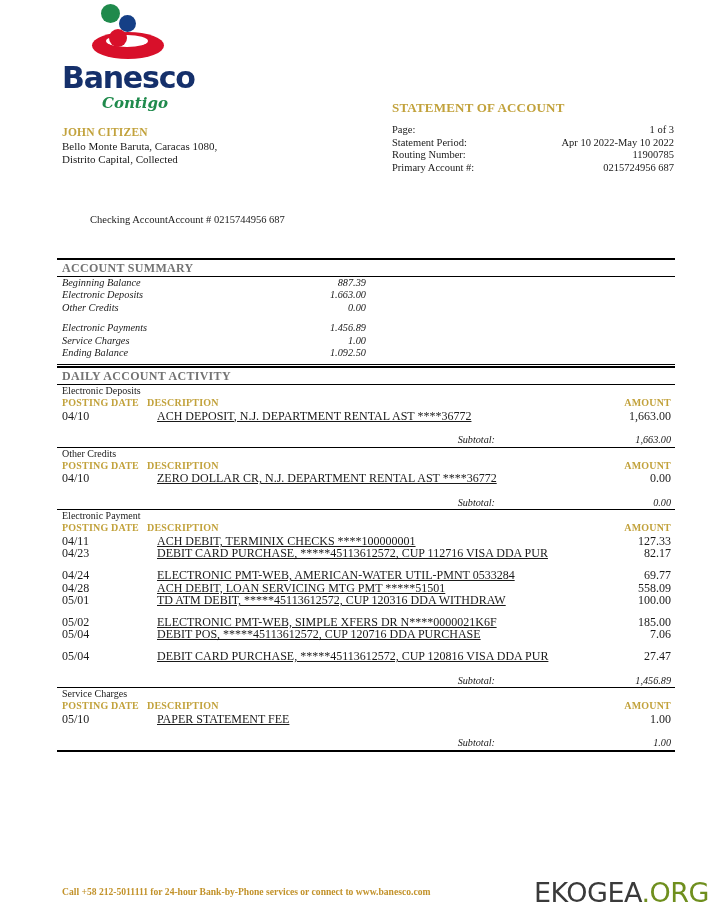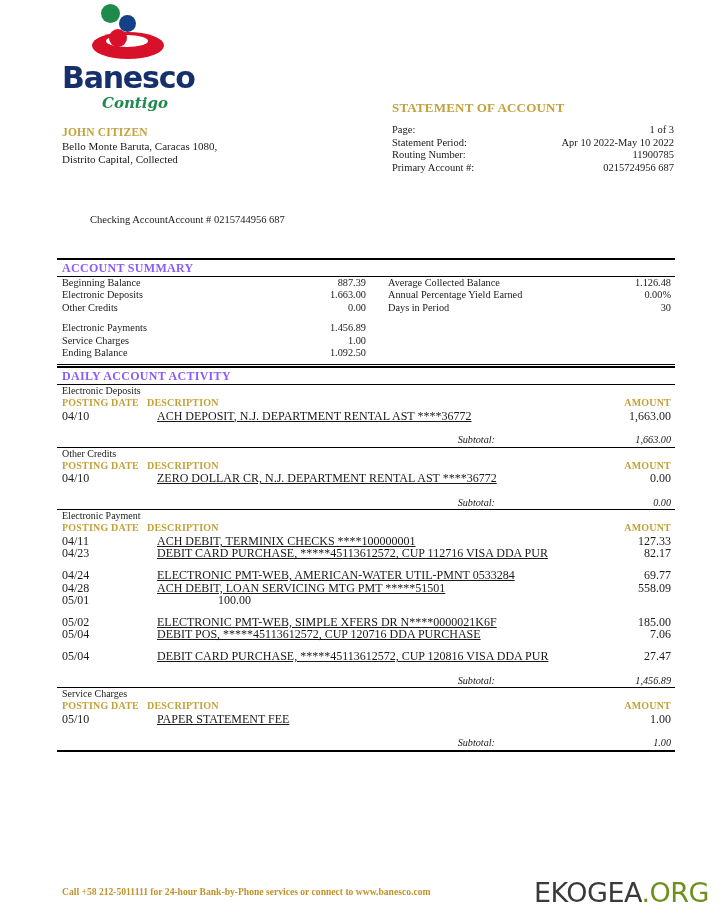--- a/index.html
+++ b/index.html
@@ -156,41 +156,42 @@
     position: absolute;
     left: 57px;
     width: 618px;
     border-top: 2px solid #000;
     border-bottom: 1.6px solid #000;
     box-sizing: border-box;
   }
   .section-head .sh-text {
     font-size: 12px;
     font-weight: bold;
-    color: #8b5cf6;
+    color: #737373;
     letter-spacing: 0.3px;
     padding: 1px 0 1px 5px;
     line-height: 14px;
   }
 
   
   .summary {
     position: absolute;
     left: 57px;
     top: 277px;
     width: 618px;
     font-size: 10.3px;
   }
   .summary-grid {
     display: flex;
     width: 100%;
   }
   .sum-col {
     width: 50%;
     box-sizing: border-box;
+    font-style: italic;
   }
   .sum-col.left { padding-left: 5px; }
   .sum-col.right { padding-left: 22px; }
   .sum-row {
     display: flex;
     justify-content: space-between;
     line-height: 12.4px;
   }
   .sum-row .lbl { text-align: left; white-space: nowrap; }
   .sum-row .val { text-align: right; white-space: nowrap; padding-right: 4px; }
@@ -358,36 +359,20 @@
             <div class="sum-row">
               <span class="lbl">Service Charges</span>
               <span class="val">1.00</span>
             </div>
             <div class="sum-row">
               <span class="lbl">Ending Balance</span>
               <span class="val">1.092.50</span>
             </div>
           </div>
       </div>
-      <div class="sum-col right">
-        <div id="sum-right">
-            <div class="sum-row">
-              <span class="lbl">Average Collected Balance</span>
-              <span class="val">1.126.48</span>
-            </div>
-            <div class="sum-row">
-              <span class="lbl">Annual Percentage Yield Earned</span>
-              <span class="val">0.00%</span>
-            </div>
-            <div class="sum-row">
-              <span class="lbl">Days in Period</span>
-              <span class="val">30</span>
-            </div>
-          </div>
-      </div>
     </div>
   </div>
 
   <div class="section-head" style="top:366px;">
     <div class="sh-text">DAILY ACCOUNT ACTIVITY</div>
   </div>
 
   <div class="activity" style="top:385px;">
     <div id="activity-body">
         <div>
@@ -451,20 +436,21 @@
             <div class="c-desc">ELECTRONIC PMT-WEB, AMERICAN-WATER UTIL-PMNT 0533284</div>
             <div class="c-amt">69.77</div>
           </div>
           <div class="txn-row">
             <div class="c-date">04/28</div>
             <div class="c-desc">ACH DEBIT, LOAN SERVICING MTG PMT *****51501</div>
             <div class="c-amt">558.09</div>
           </div>
           <div class="txn-row">
             <div class="c-date">05/01</div>
+            <div class="c-desc">TD ATM DEBIT, *****45113612572, CUP 120316 DDA WITHDRAW</div>
             <div class="c-amt">100.00</div>
           </div>
           <div class="txn-gap"></div>
           <div class="txn-row">
             <div class="c-date">05/02</div>
             <div class="c-desc">ELECTRONIC PMT-WEB, SIMPLE XFERS DR N****0000021K6F</div>
             <div class="c-amt">185.00</div>
           </div>
           <div class="txn-row">
             <div class="c-date">05/04</div>

